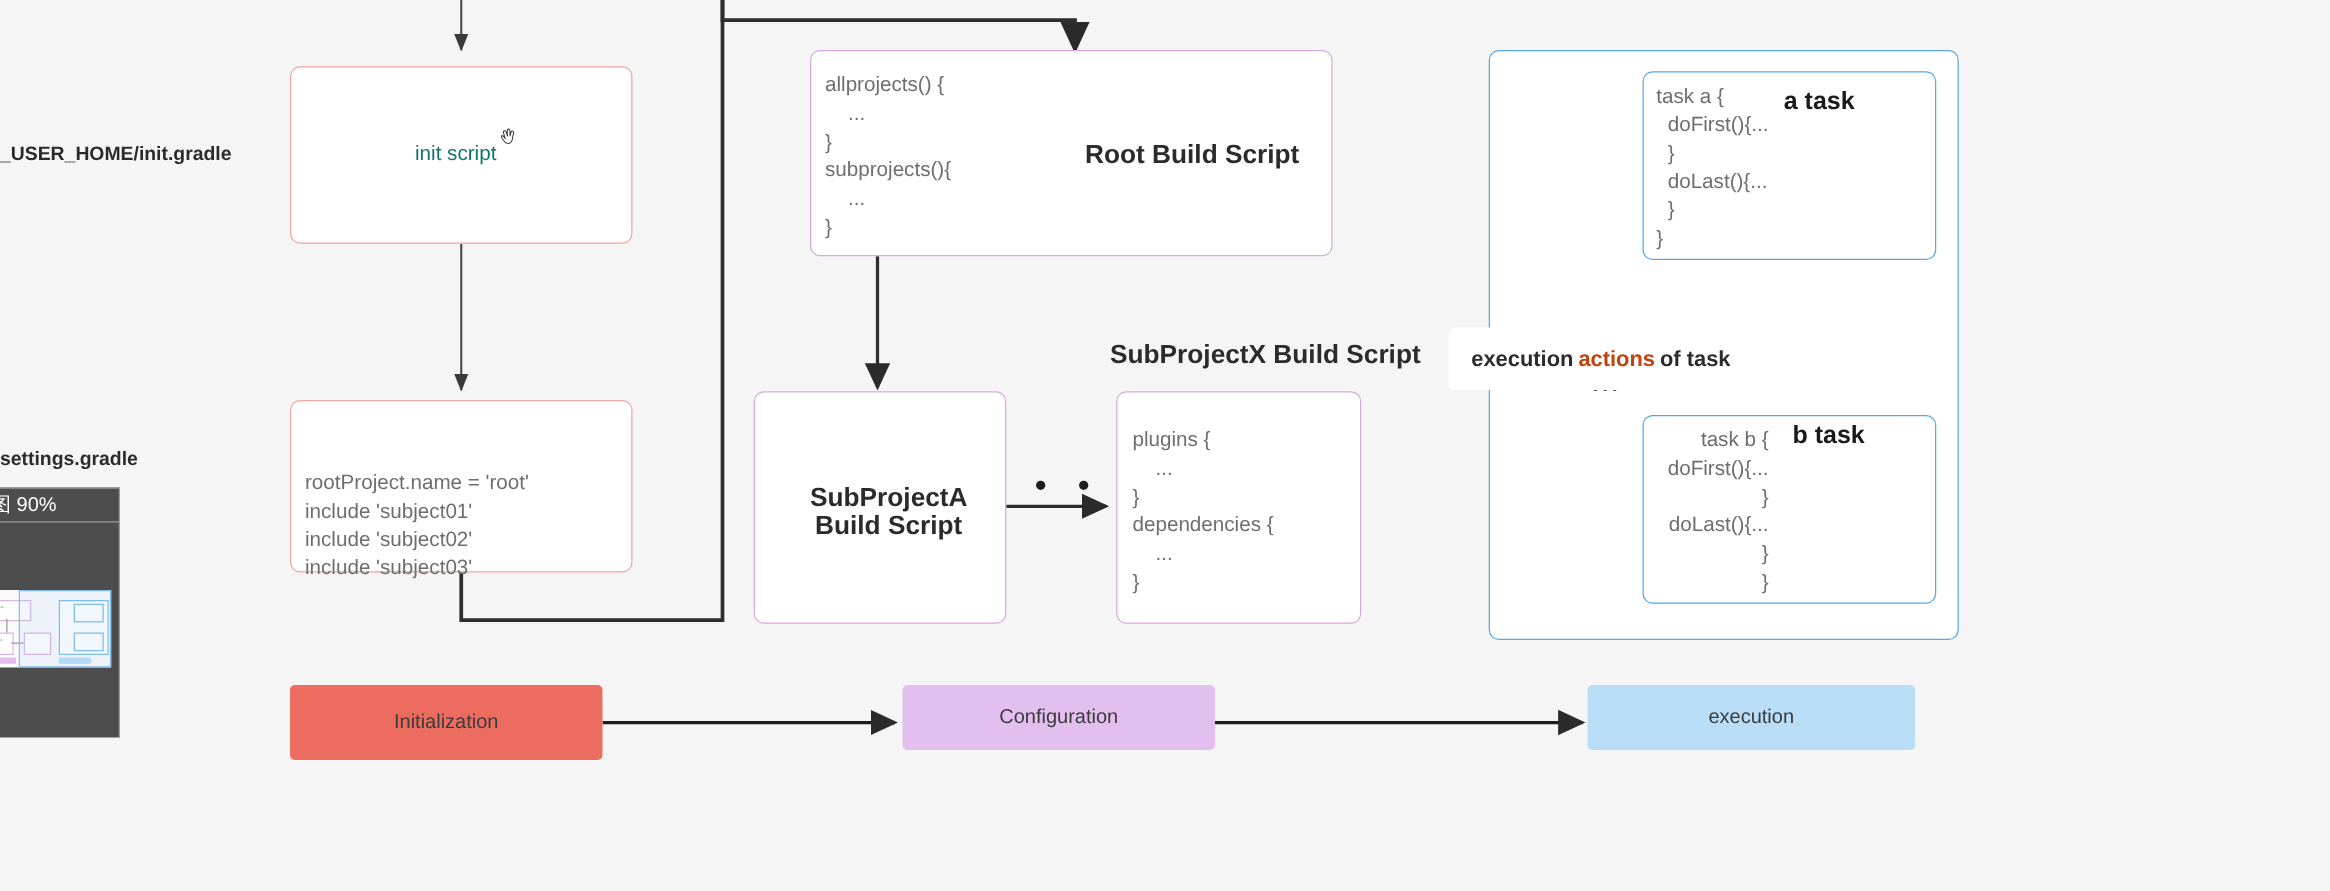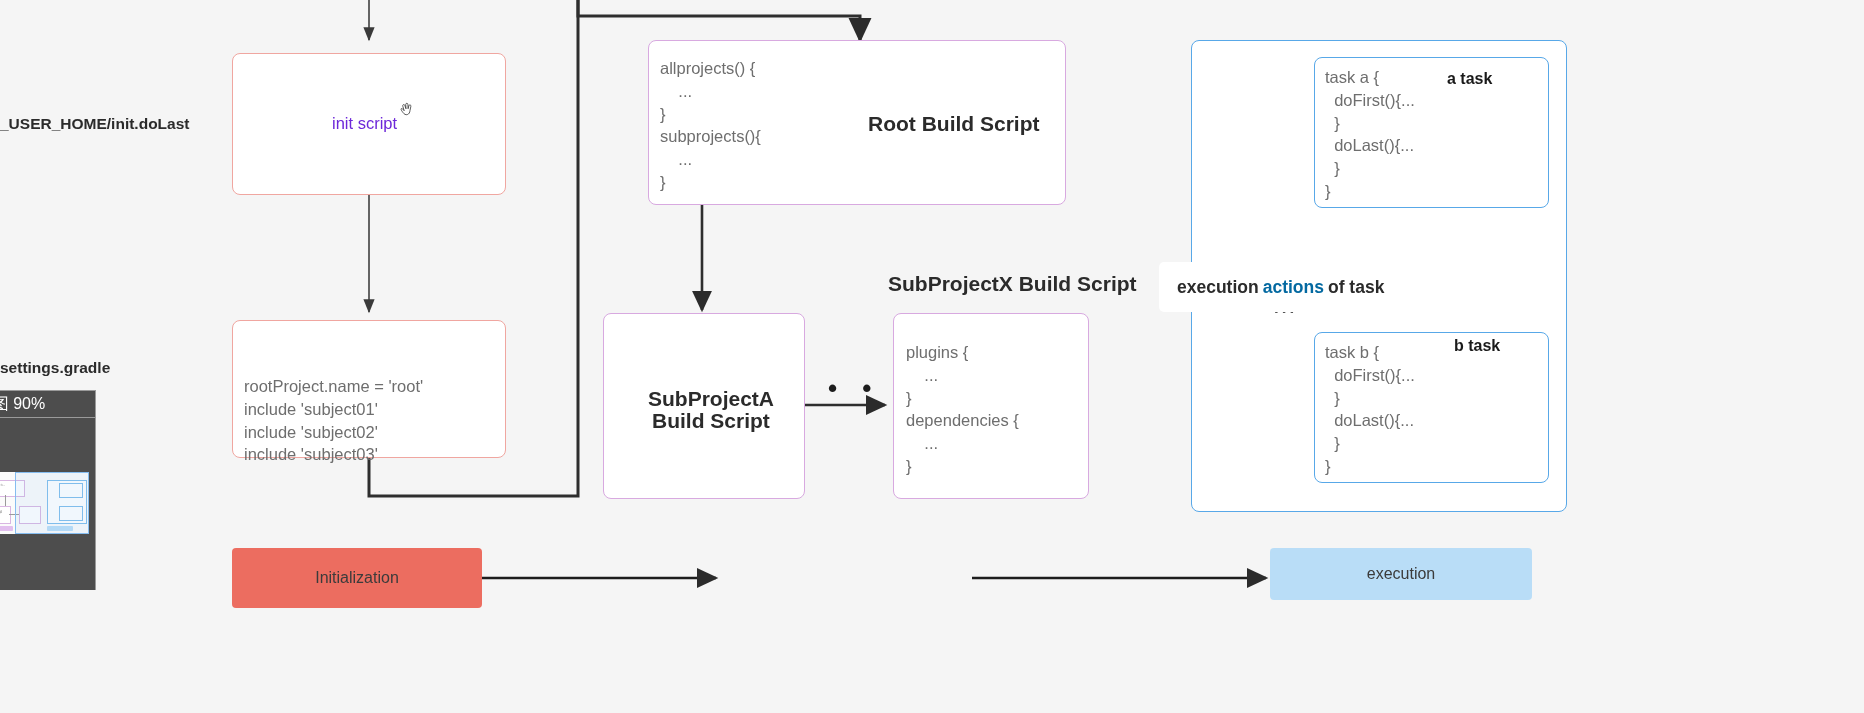--- a/index.html
+++ b/index.html
@@ -22,21 +22,21 @@
   .code{
     position:absolute;
     color:#6e6e6e;
     font-size:16.5px;
     line-height:22.8px;
     white-space:pre;
     font-family:"Liberation Sans","DejaVu Sans",sans-serif;
   }
   .centerlabel{
     position:absolute;
-    color:#6d28d9;
+    color:#0f766e;
     font-size:16.5px;
     font-family:"Liberation Sans","DejaVu Sans",sans-serif;
   }
   .boldlabel{
     position:absolute;
     color:#2b2b2b;
     font-size:21px;
     font-weight:bold;
     font-family:"Liberation Sans","DejaVu Sans",sans-serif;
     white-space:nowrap;
@@ -44,24 +44,23 @@
   .sidelabel{
     position:absolute;
     color:#2b2b2b;
     font-size:15.5px;
     font-weight:bold;
     white-space:nowrap;
   }
   .tasktag{
     position:absolute;
     color:#1a1a1a;
-    font-size:16px;
-    font-weight:bold;
-    white-space:nowrap;
-    margin-left:20px;
+    font-size:20px;
+    font-weight:bold;
+    white-space:nowrap;
   }
   .dots3{
     position:absolute;
     color:#555;
     font-size:17px;
     letter-spacing:3px;
     font-weight:bold;
   }
   .bigdots{
     position:absolute;
@@ -76,21 +75,21 @@
     background:#ffffff;
     border-radius:5px;
     display:flex;align-items:center;
     padding:0 18px;
     font-size:17.5px;
     font-weight:bold;
     color:#2b2b2b;
     white-space:nowrap;
     box-shadow:0 0 0 0 rgba(0,0,0,0);
   }
-  .callout .accent{color:#0369a1;padding:0 4px;}
+  .callout .accent{color:#c2410c;padding:0 4px;}
 
   .phase{
     position:absolute;
     border-radius:4px;
     display:flex;align-items:center;justify-content:center;
     font-size:16px;
     color:#3b3b3b;
     box-sizing:border-box;
   }
   .phase.init{background:#ec6d60;}
@@ -147,21 +146,21 @@
     <path d="M805,405 L885,405" stroke="#2e2e2e" stroke-width="2.6" fill="none" marker-end="url(#ar)"></path>
 
     <path d="M1329,128 L1286,262" stroke="#1d1d1d" stroke-width="3.2" fill="none" marker-end="url(#ar)"></path>
 
     <path d="M1288,312 L1318,400" stroke="#1d1d1d" stroke-width="3.2" fill="none" marker-end="url(#ar)"></path>
 
     <path d="M482,578 L716,578" stroke="#1d1d1d" stroke-width="2.6" fill="none" marker-end="url(#ar)"></path>
     <path d="M972,578 L1266,578" stroke="#1d1d1d" stroke-width="2.6" fill="none" marker-end="url(#ar)"></path>
   </svg>
 
-  <div class="sidelabel" style="left:0px;top:115px;">_USER_HOME/init.doLast</div>
+  <div class="sidelabel" style="left:0px;top:115px;">_USER_HOME/init.gradle</div>
   <div class="sidelabel" style="left:0px;top:359px;">settings.gradle</div>
 
   <div class="node red" style="left:232px;top:53px;width:274px;height:142px;">
   </div>
   <div class="centerlabel" style="left:332px;top:114px;">init script</div>
 
   <div class="node red" style="left:232px;top:320px;width:274px;height:138px;">
   </div>
   <div class="code" style="left:244px;top:341px;margin-top:34px;">rootProject.name = 'root'
 include 'subject01'
@@ -203,39 +202,42 @@
   <div class="code" style="left:1325px;top:66px;">task a {
   doFirst(){...
   }
   doLast(){...
   }
 }</div>
   <div class="tasktag" style="left:1427px;top:70px;">a task</div>
 
   <div class="node blue" style="left:1314px;top:332px;width:235px;height:151px;">
   </div>
-  <div class="code" style="left:1325px;top:341px;">task b {
+  <div class="code" style="left:1325px;top:341px;text-align:right;">task b {
   doFirst(){...
   }
   doLast(){...
   }
 }</div>
   <div class="tasktag" style="left:1434px;top:337px;">b task</div>
 
   <div class="dots3" style="left:1274px;top:253px;">...</div>
   <div class="dots3" style="left:1274px;top:298px;">...</div>
 
   <div class="callout" style="left:1159px;top:262px;width:267px;height:50px;">
     <span>execution</span>
     <span class="accent">actions</span>
     <span>of task</span>
   </div>
 
   <div class="phase init" style="left:232px;top:548px;width:250px;height:60px;text-align:right;">
     <span>Initialization</span>
+  </div>
+  <div class="phase config" style="left:722px;top:548px;width:250px;height:52px;">
+    <span>Configuration</span>
   </div>
   <div class="phase exec" style="left:1270px;top:548px;width:262px;height:52px;">
     <span>execution</span>
   </div>
 
   <svg id="cursor" viewBox="0 0 24 24" xmlns="http://www.w3.org/2000/svg">
     <path d="M7.5,13.5 C6.2,11.8 5.2,10.2 5.6,9.6 C6.1,8.9 7.1,9.4 7.9,10.4
              L8.9,11.7 L7.4,6.8 C7.1,5.8 7.6,5.1 8.3,5.0 C9.0,4.9 9.5,5.3 9.8,6.2
              L10.9,9.6 L10.6,5.0 C10.6,4.1 11.1,3.6 11.8,3.6 C12.5,3.6 13.0,4.1 13.0,5.0
              L13.2,9.5 L14.0,6.3 C14.2,5.5 14.8,5.1 15.4,5.3 C16.1,5.5 16.4,6.1 16.2,7.0

